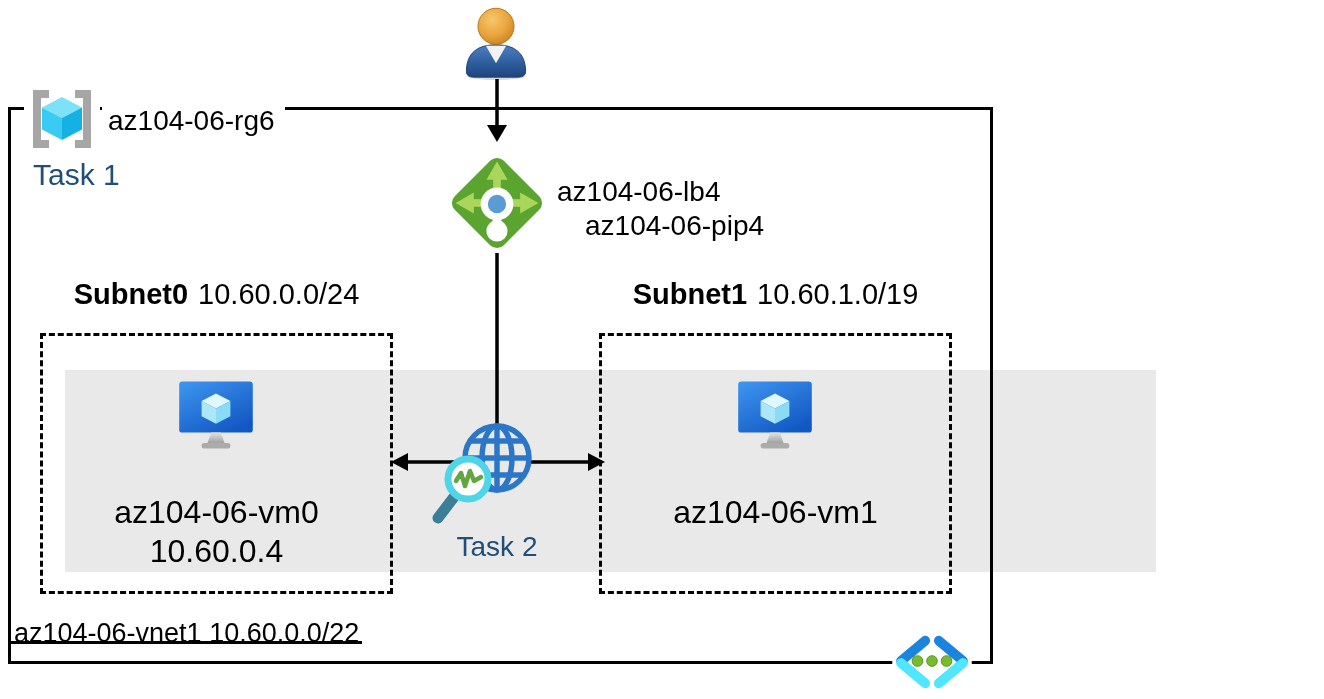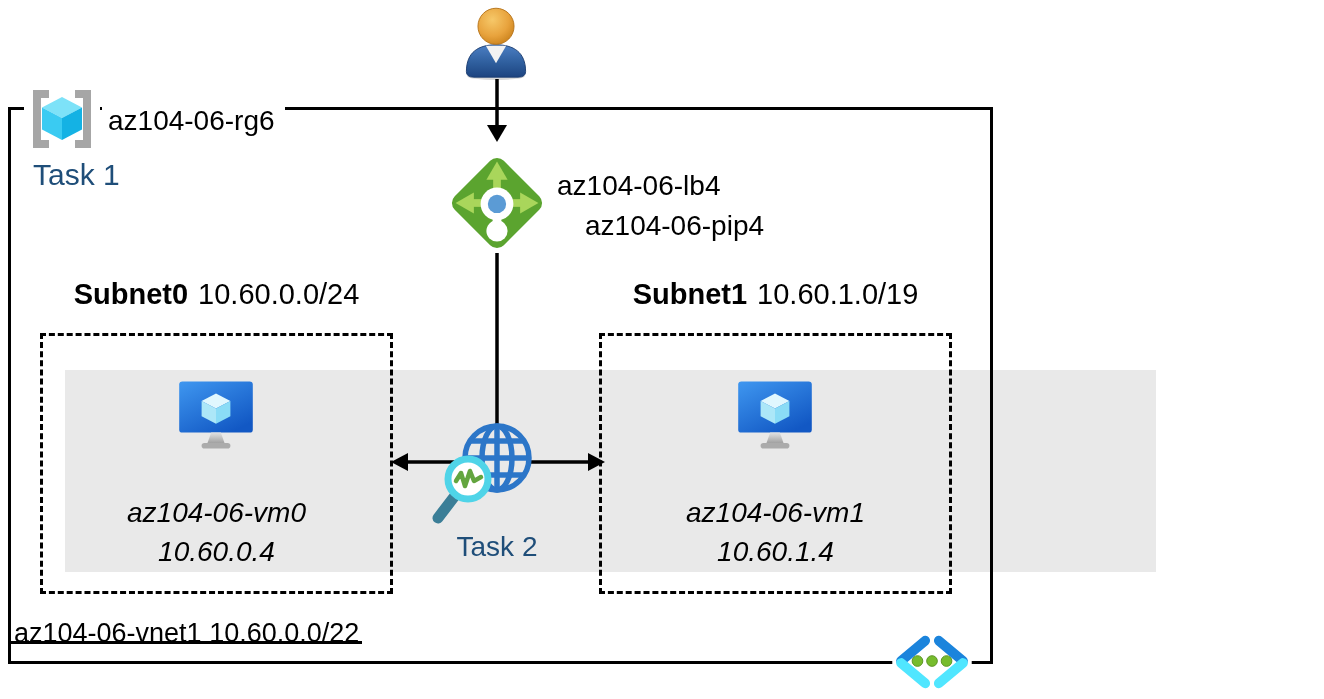--- a/index.html
+++ b/index.html
@@ -31,21 +31,21 @@
   .txt  { z-index:6; color:#000; white-space:nowrap; }
 
   .label { font-size:28px; }
   .small-label { font-size:27px; }
   .task {
     font-size:30px; font-weight:normal; color:#1F4E79;
   }
   .subnet-label { font-size:29px; width:353px; text-align:center; }
   .subnet-label .sn { font-weight:bold; }
   .subnet-label .cidr { margin-left:10px; }
-  .vm-label { font-size:28px; width:353px; text-align:center; line-height:39px;font-style:italic; }
+  .vm-label { font-size:32px; width:353px; text-align:center; line-height:39px; }
   .backend-label { font-size:33px; width:324px; text-align:center; }
   .rg-label { background:#fff; padding:0 10px 2px 6px; }
 
   .strike { position:relative; display:inline-block; }
   .strike::after {
     content:""; position:absolute; left:-3px; right:-3px; top:74%;
     height:3px; background:#000;
   }
 </style>
 </head>
@@ -122,21 +122,21 @@
         <rect x="55" y="51" width="28" height="8"></rect>
         <polygon points="98,55 79,44 79,66"></polygon>
       </g>
       <rect x="50.5" y="56" width="9" height="28" fill="#fff"></rect>
       <circle cx="55" cy="84" r="11" fill="#fff"></circle>
       <circle cx="55" cy="56" r="17" fill="#fff"></circle>
       <circle cx="55" cy="56" r="9.5" fill="#5B9BD5"></circle>
     </svg>
   </span>
 
-  <div class="abs txt label" style="left:557px; top:170px;">az104-06-lb4</div>
+  <div class="abs txt label" style="left:557px; top:176px;">az104-06-lb4</div>
   <div class="abs txt label" style="left:585px; top:210px;">az104-06-pip4</div>
 
   <div class="abs txt subnet-label" style="left:40px; top:278px;">
     <span class="sn">Subnet0</span><span class="cidr">10.60.0.0/24</span>
   </div>
   <div class="abs txt subnet-label" style="left:599px; top:278px;">
     <span class="sn">Subnet1</span><span class="cidr">10.60.1.0/19</span>
   </div>
 
   <span class="abs icon" style="left:176px; top:378px;">
@@ -169,21 +169,20 @@
       <rect x="32" y="81" width="36" height="7" rx="3.5" fill="#ABABAB"></rect>
     </svg>
   </span>
 
   <div class="abs txt vm-label" style="left:40px; top:493px;">
     <div>az104-06-vm0</div>
     <div>10.60.0.4</div>
   </div>
   <div class="abs txt vm-label" style="left:599px; top:493px;">
     <div>az104-06-vm1</div>
-    <div>10.60.1.4</div>
   </div>
 
   <span class="abs icon" style="left:430px; top:412px;">
     <svg width="126" height="112" viewBox="0 0 126 112">
       <circle cx="67" cy="46" r="33" fill="#E9E9E9"></circle>
       <g fill="none" stroke="#2C76C8" stroke-width="5.5">
         <circle cx="67" cy="46" r="32"></circle>
         <ellipse cx="67" cy="46" rx="15" ry="32"></ellipse>
         <line x1="67" y1="14" x2="67" y2="78"></line>
         <line x1="35" y1="46" x2="99" y2="46"></line>

